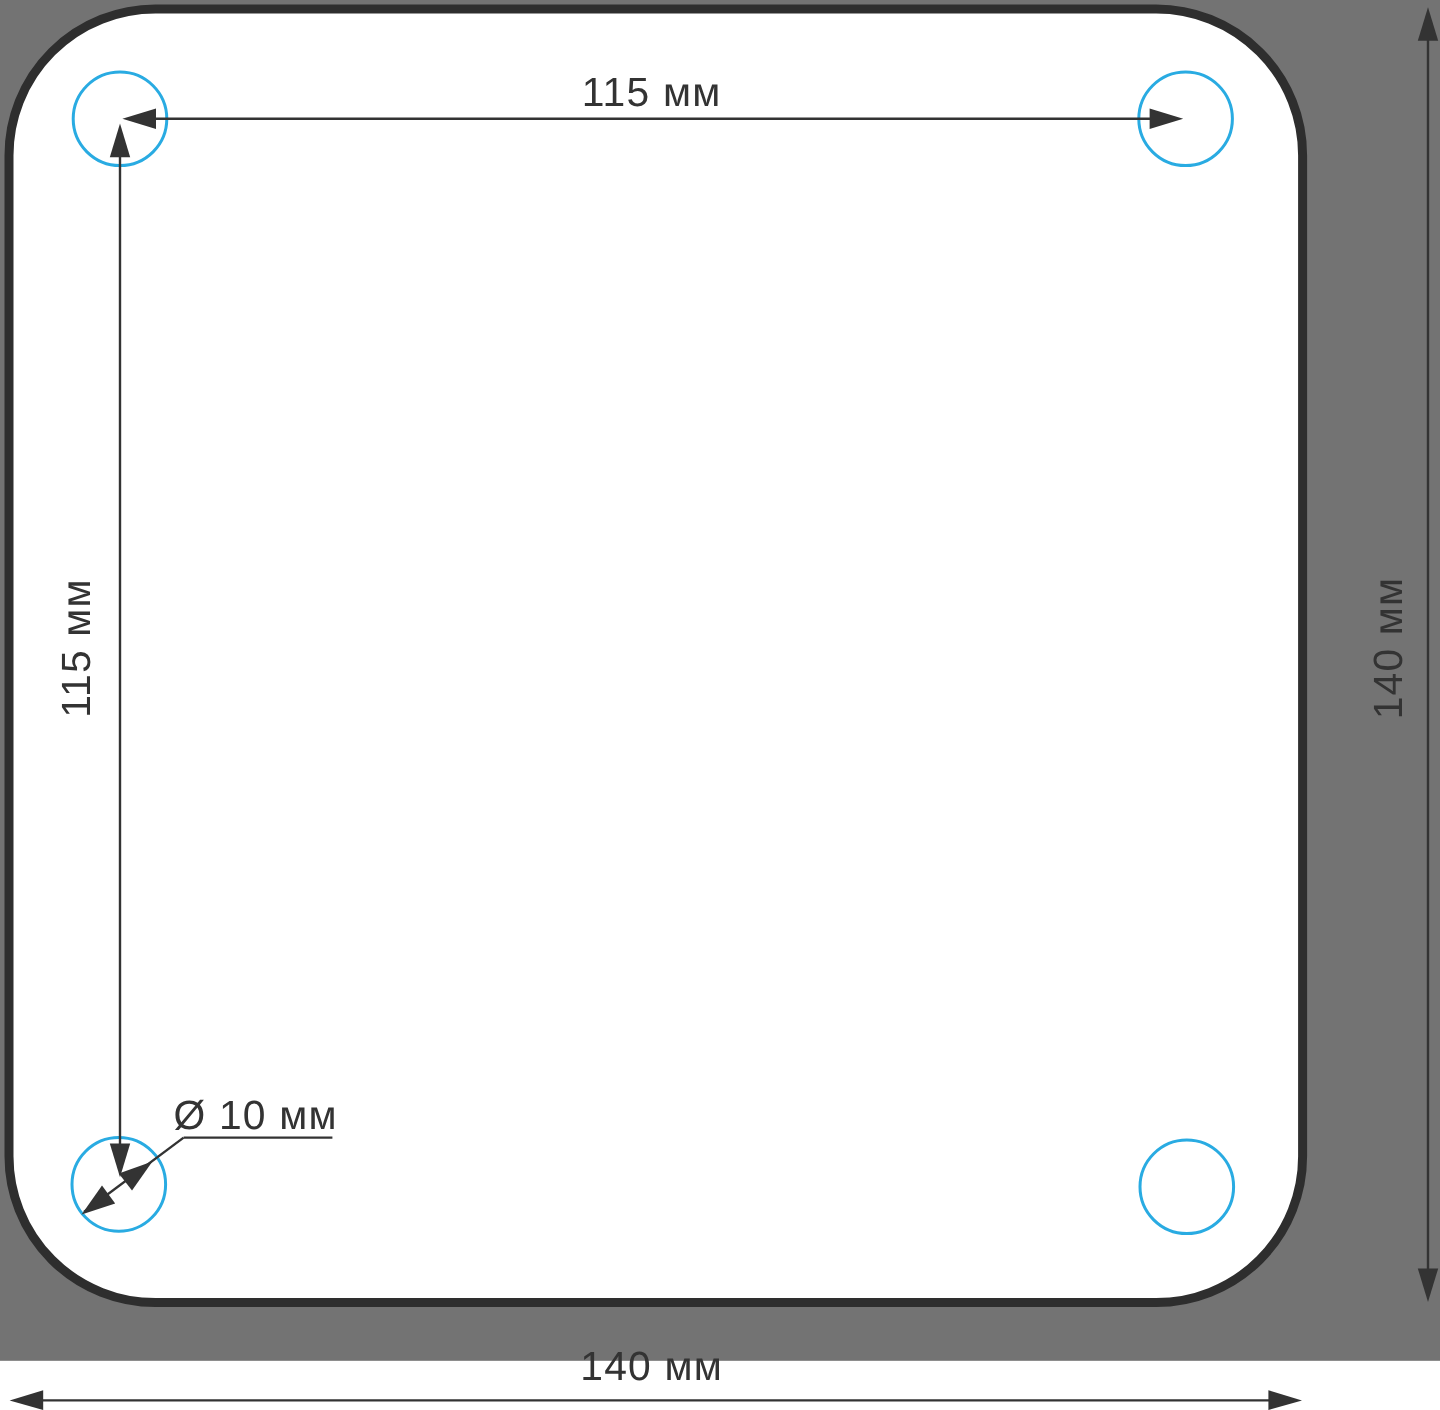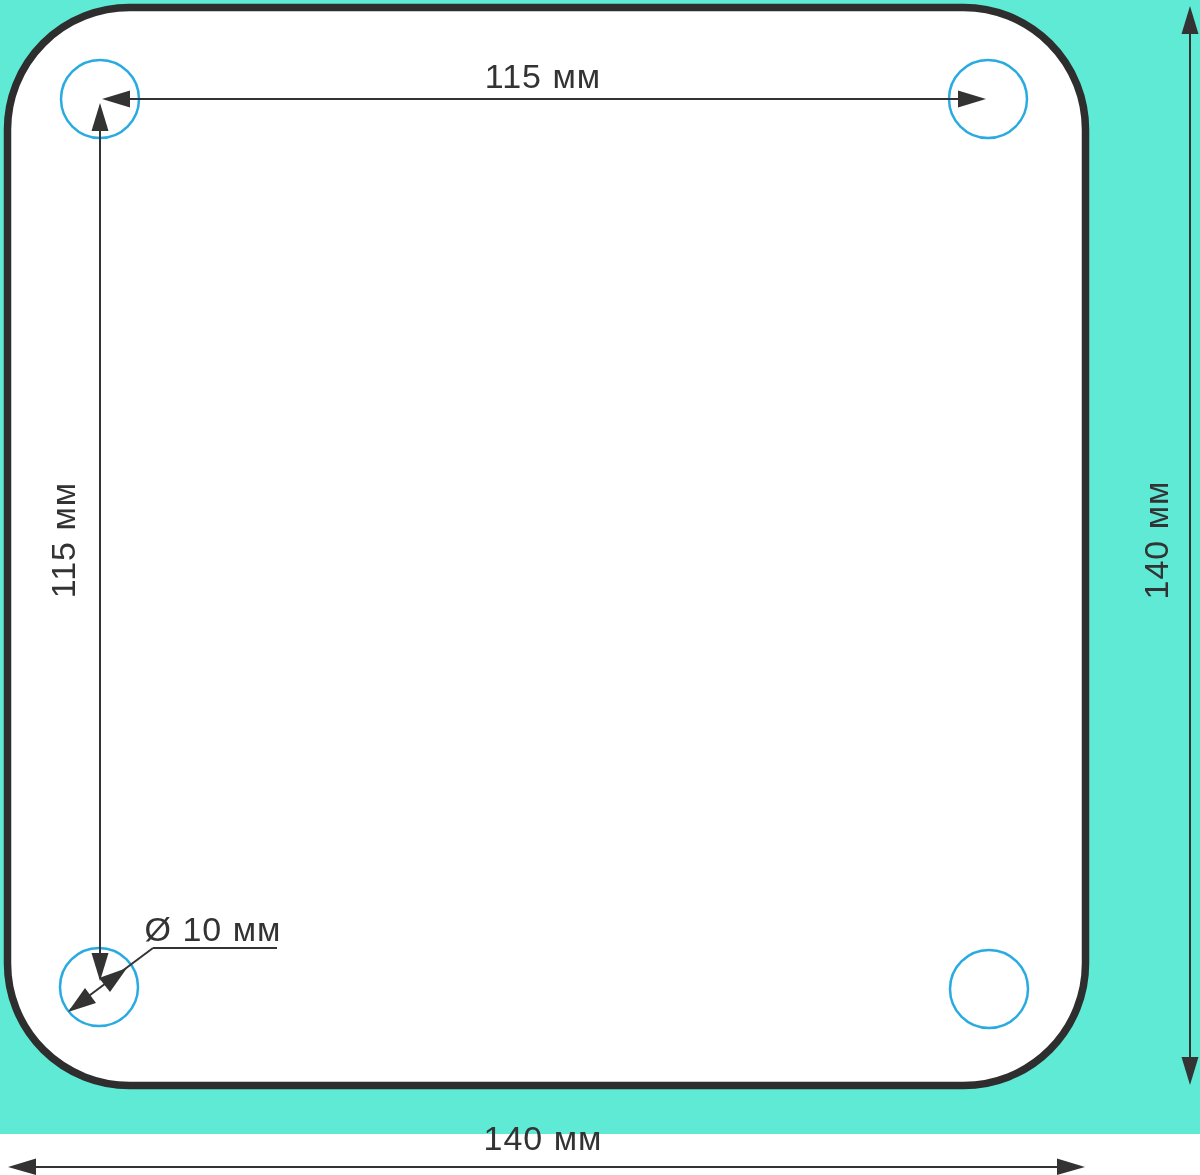--- a/index.html
+++ b/index.html
@@ -8,21 +8,21 @@
     background: #ffffff;
     width: 1200px;
     height: 1175px;
     overflow: hidden;
     font-family: "Liberation Sans", sans-serif;
   }
   .drawing-stage {
     position: relative;
     width: 1200px;
     height: 1134px;
-    background: #5eead4;
+    background: #737373;
   }
   svg { display: block; }
   .plate {
     fill: #ffffff;
     stroke-width: 7.5px;
     stroke-linejoin: round;
   }
   .hole {
     fill: none;
     stroke-width: 2.5px;

